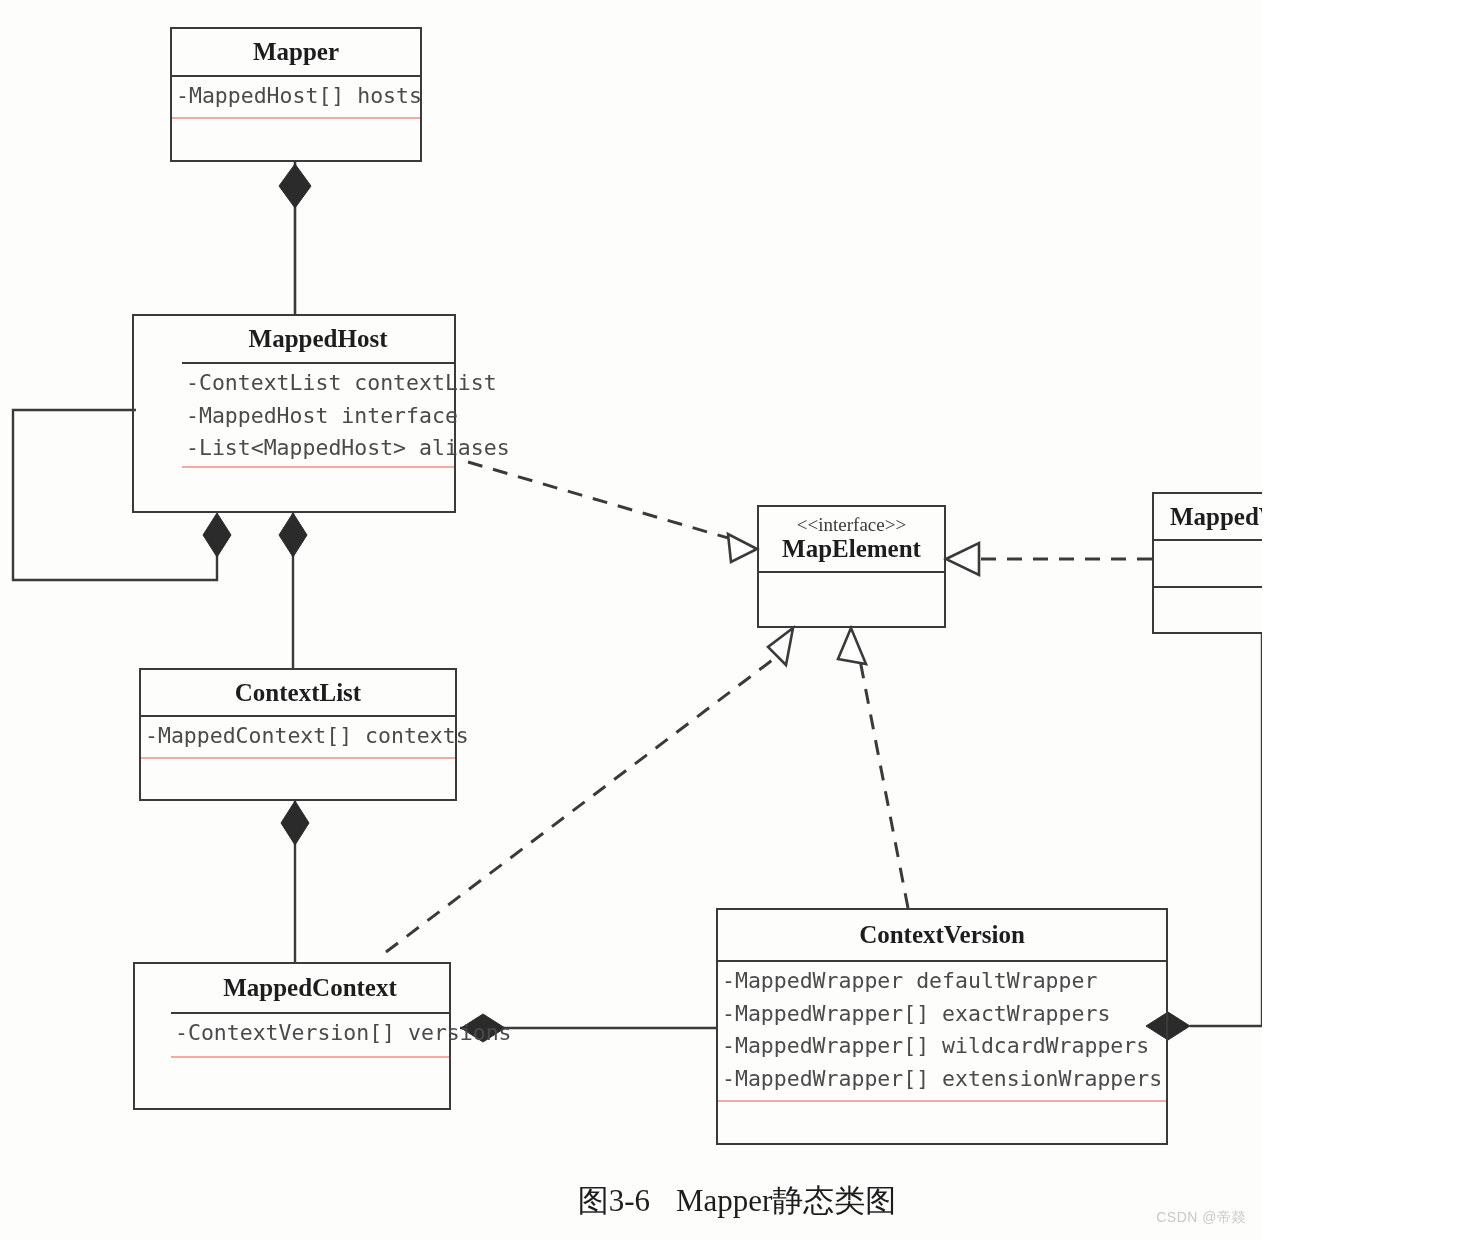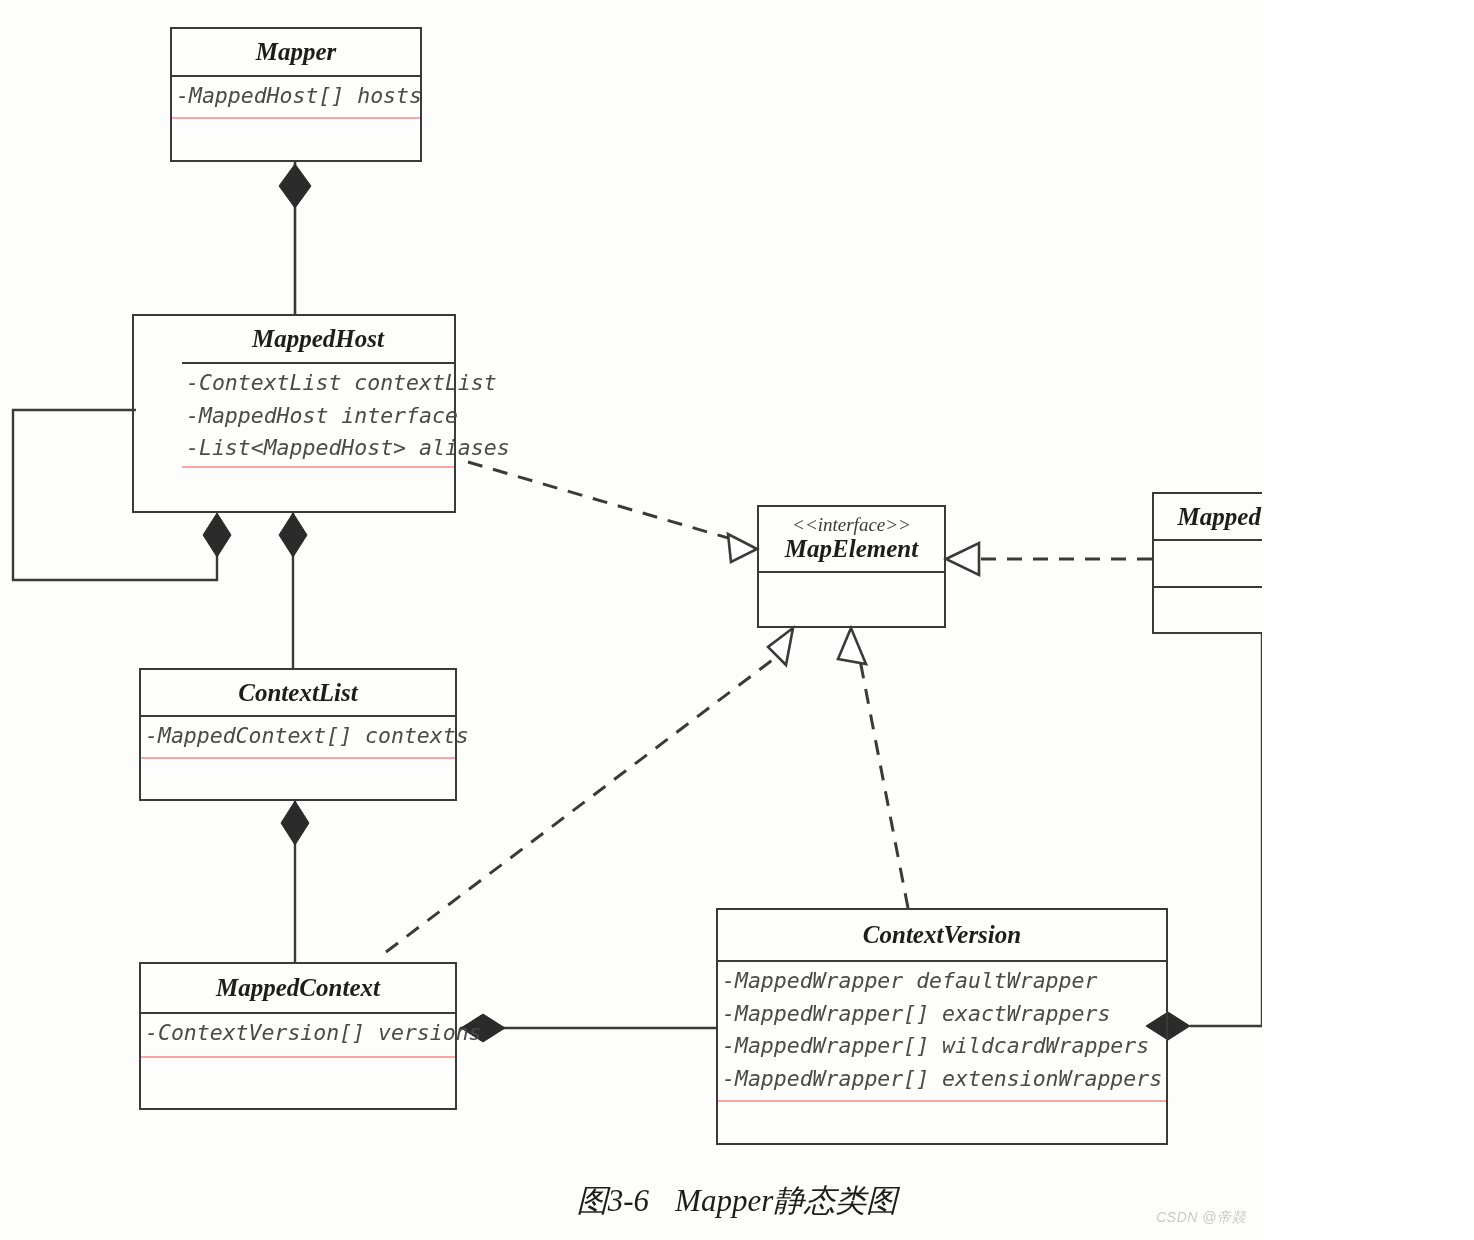--- a/index.html
+++ b/index.html
@@ -7,21 +7,20 @@
     padding: 0;
     background: #ffffff;
   }
   #page {
     position: relative;
     width: 1262px;
     height: 1240px;
     background: #fdfdfc;
     overflow: hidden;
     font-family: "Liberation Serif", serif;
-    font-style: italic;
   }
   #wires {
     position: absolute;
     left: 0; top: 0;
     width: 1474px;
     height: 1240px;
     pointer-events: none;
   }
   .uml-class {
     position: absolute;
@@ -82,21 +81,21 @@
   #box-mapper .uml-attrs { height: 42px; }
 
   #box-mappedhost    { left: 132px; top: 314px; width: 324px; height: 199px; padding-left: 48px; }
   #box-mappedhost .uml-name  { height: 48px; }
   #box-mappedhost .uml-attrs { height: 104px; }
 
   #box-contextlist   { left: 139px; top: 668px; width: 318px; height: 133px; }
   #box-contextlist .uml-name  { height: 47px; }
   #box-contextlist .uml-attrs { height: 42px; }
 
-  #box-mappedcontext { left: 139px; top: 962px; width: 318px; height: 148px; }
+  #box-mappedcontext { left: 133px; top: 962px; width: 318px; height: 148px; padding-left: 36px; }
   #box-mappedcontext .uml-name  { height: 50px; }
   #box-mappedcontext .uml-attrs { height: 44px; }
 
   #box-mapelement    { left: 757px; top: 505px; width: 189px; height: 123px; }
   #box-mapelement .uml-name  { height: 68px; }
   #box-mapelement .uml-ops   { height: 55px; }
 
   #box-mappedwrapper { left: 1152px; top: 492px; width: 223px; height: 142px; }
   #box-mappedwrapper .uml-name  { height: 47px; }
   #box-mappedwrapper .empty-mid { height: 47px; }

